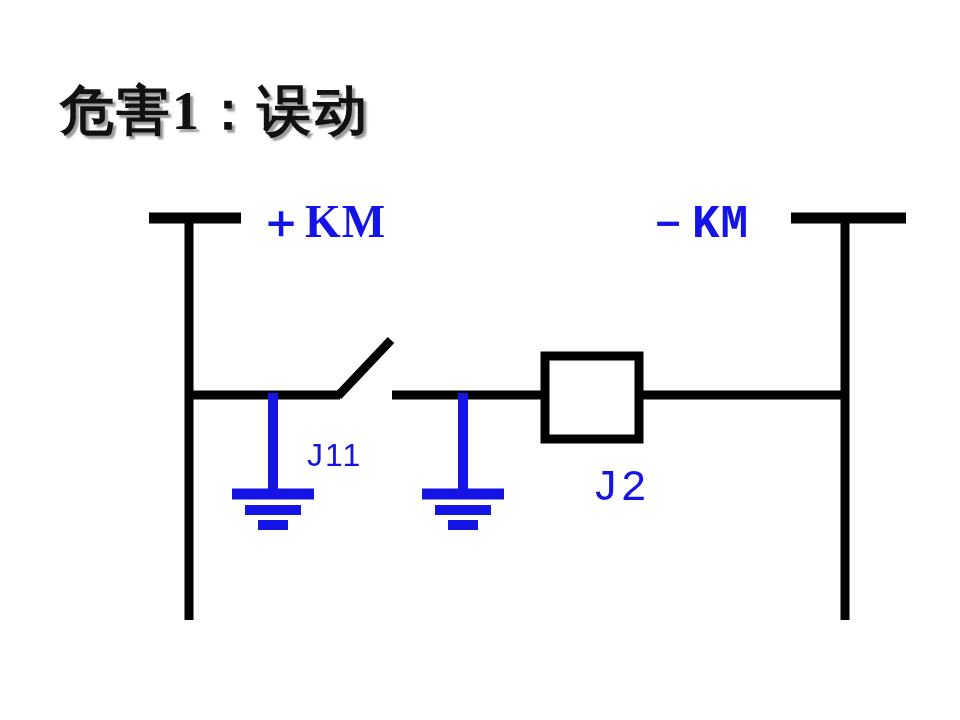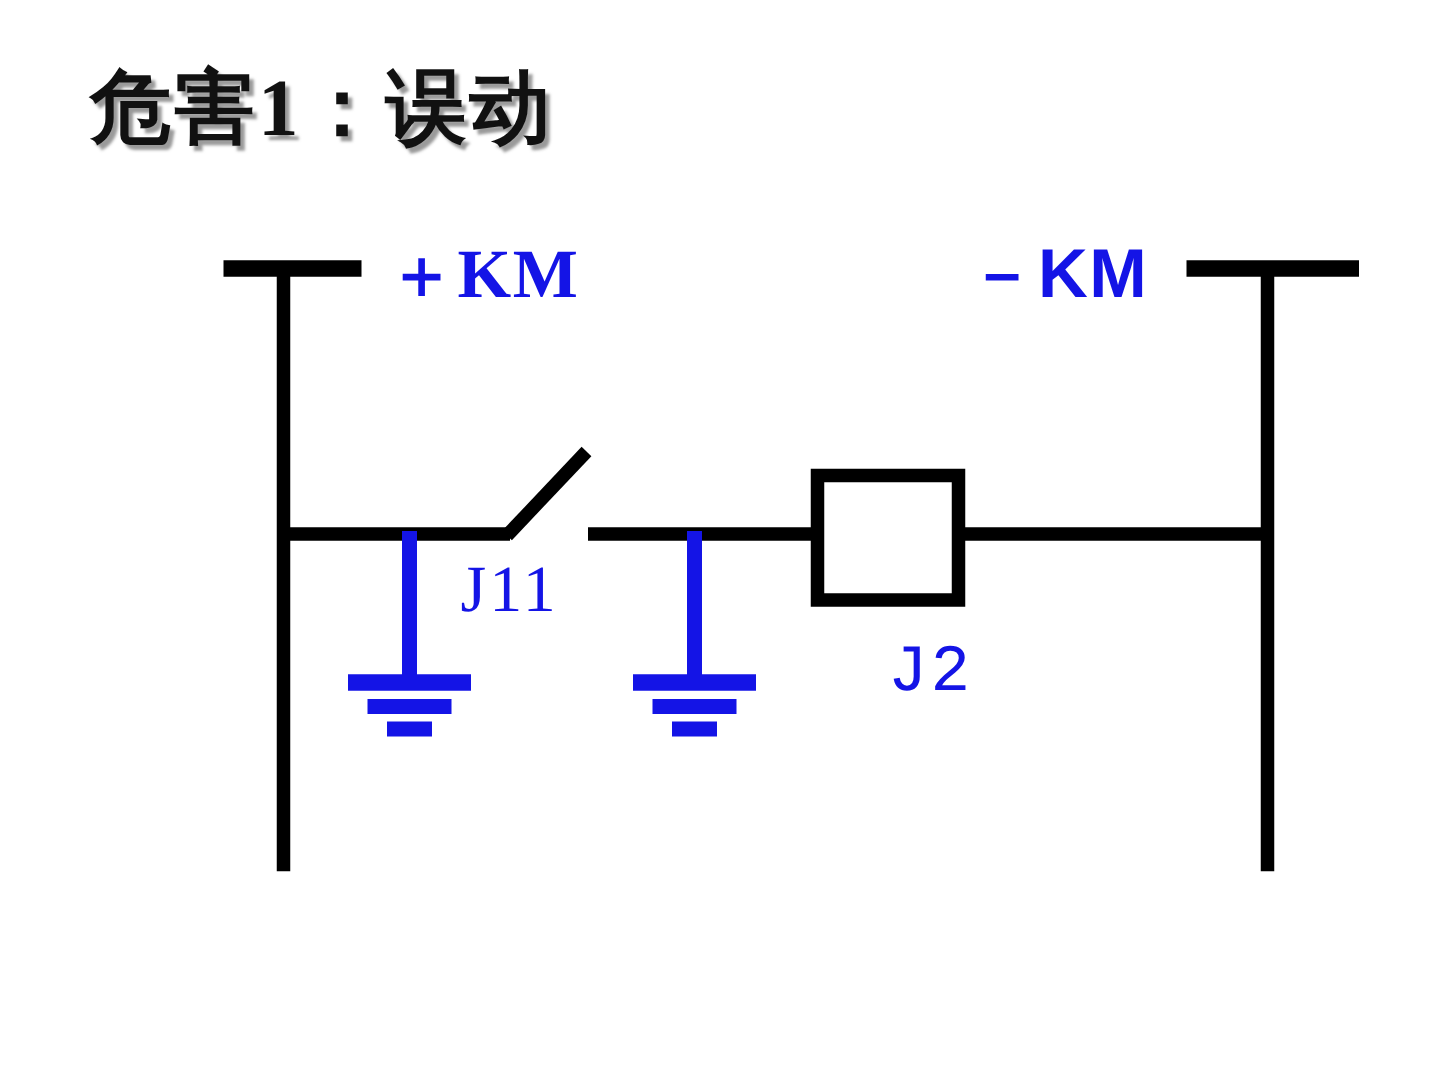--- a/index.html
+++ b/index.html
@@ -7,20 +7,21 @@
     padding: 0;
     background: #ffffff;
   }
   #page {
     position: relative;
     width: 960px;
     height: 581px;
     background: #ffffff;
     overflow: hidden;
     font-family: "Liberation Serif", serif;
+    margin-top: 39px;
   }
 
   
   #title {
     position: absolute;
     left: 60px;
     top: 36px;
     font-family: "Liberation Serif", serif;
     font-size: 54px;
     font-weight: 700;
@@ -51,30 +52,30 @@
     left: 258px;
     top: 152px;
     font-family: "Liberation Serif", serif;
     font-size: 46px;
     font-weight: 700;
     letter-spacing: 1px;
   }
   #label-minus-km {
     left: 645px;
     top: 152px;
-    font-family: Liberation Sans, sans-serif;
+    font-family: Liberation Mono, monospace;
     font-size: 46px;
     font-weight: 700;
     letter-spacing: 1px;
   }
   #label-j11 {
     left: 307px;
-    top: 367px;
-    font-family: Liberation Serif, serif;
-    font-size: 44px;
+    top: 398px;
+    font-family: Liberation Sans, sans-serif;
+    font-size: 32px;
     font-weight: 400;
     letter-spacing: 2px;
   }
   #label-j2 {
     left: 592px;
     top: 424px;
     font-family: Liberation Mono, monospace;
     font-size: 44px;
     font-weight: 400;
     letter-spacing: 2px;

